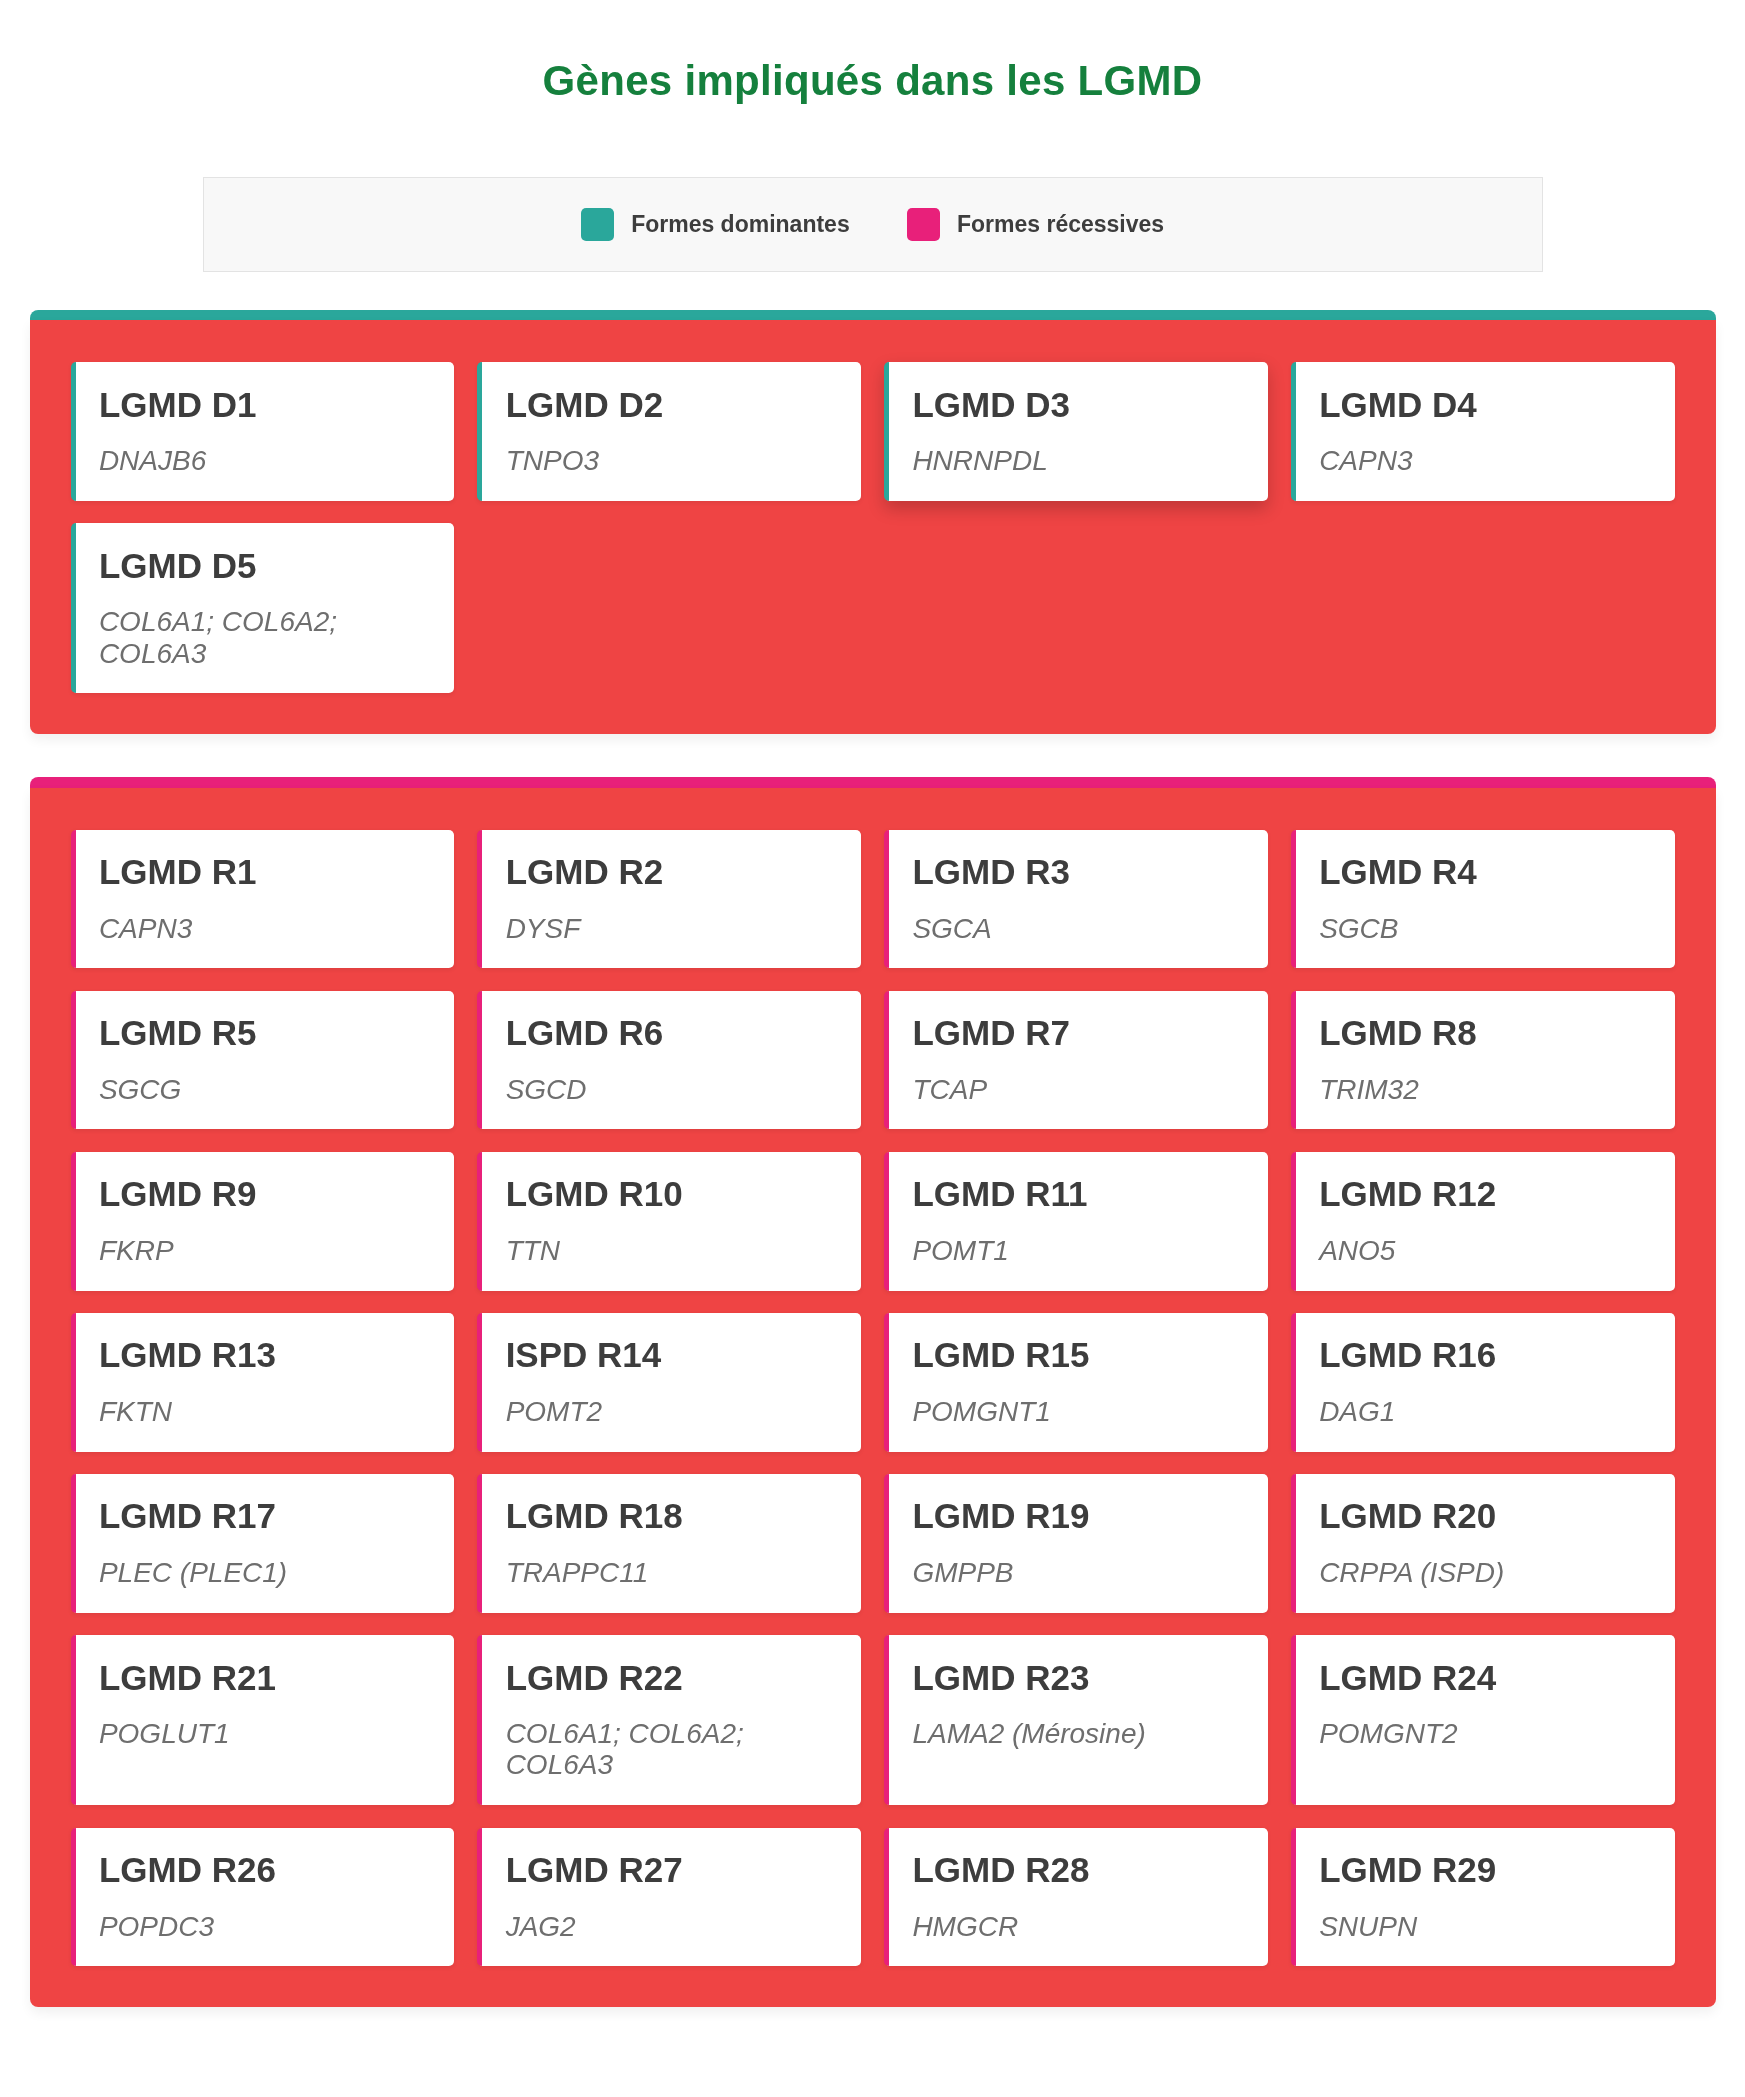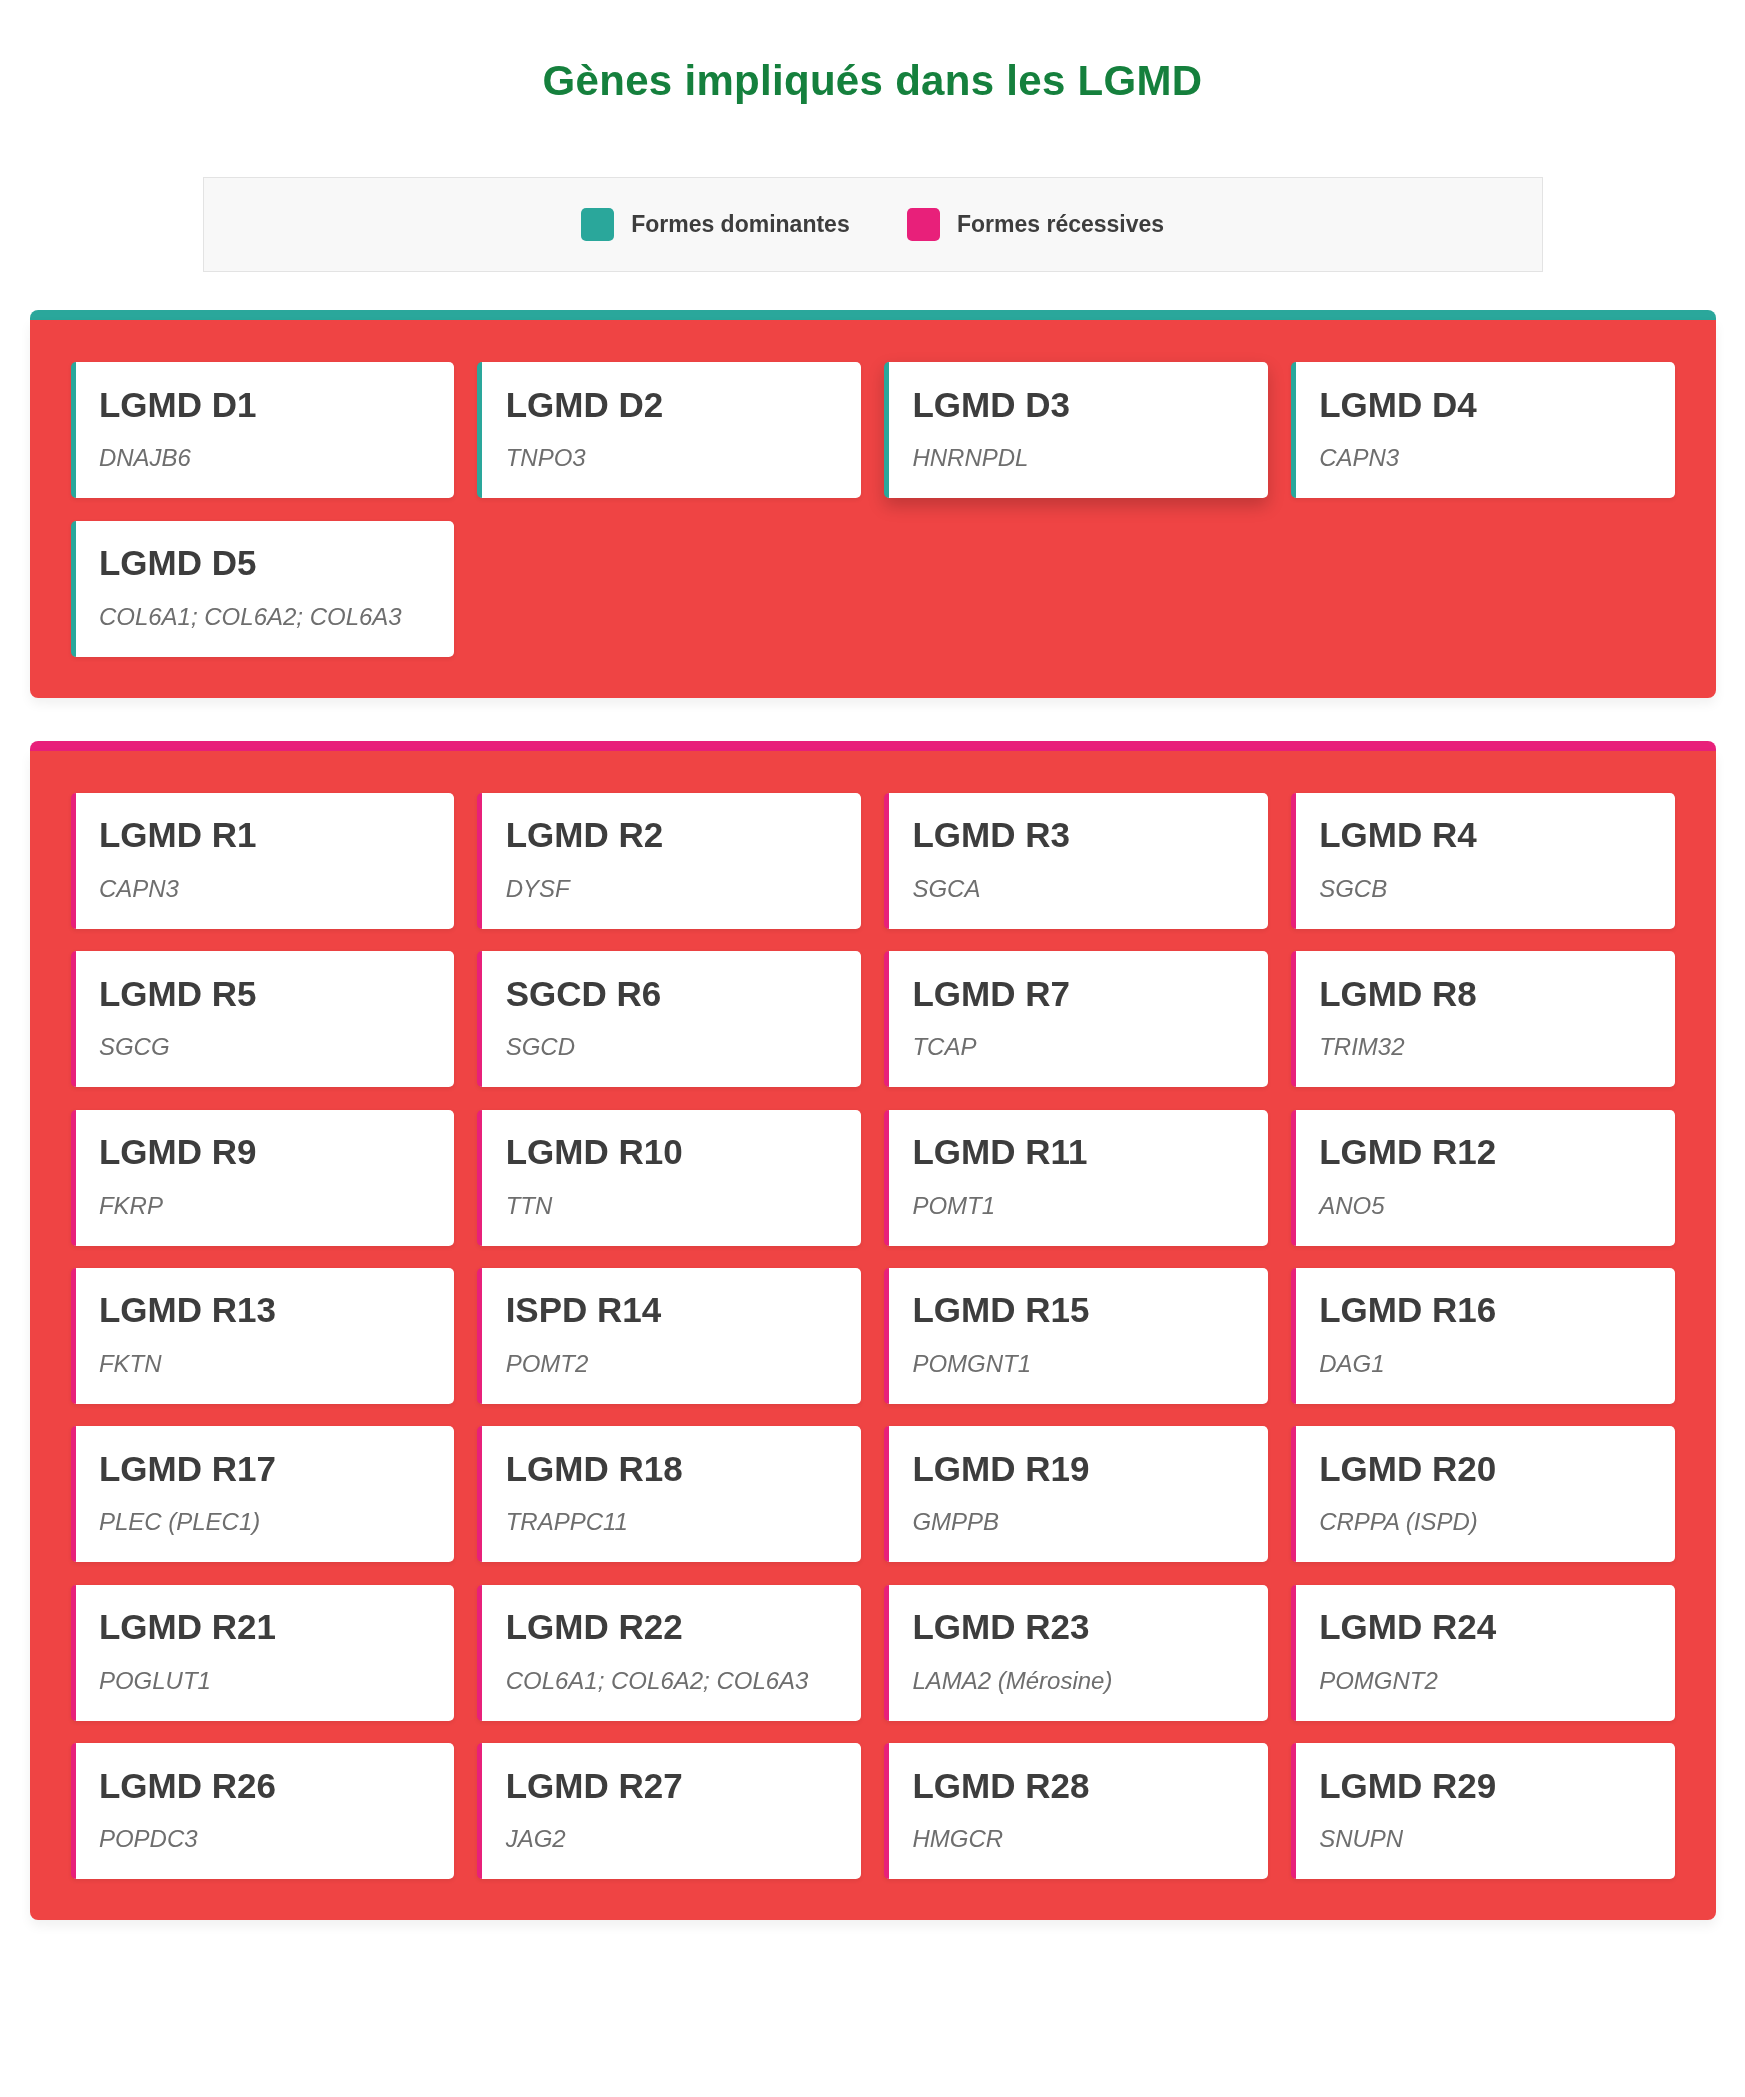--- a/index.html
+++ b/index.html
@@ -66,21 +66,21 @@
   }
   .card-title {
     font-size:35px;
     font-weight:bold;
     color:#3d3d3d;
     line-height:1.12;
     white-space:nowrap;
   }
   .card-gene {
     margin-top:21.4px;
-    font-size:24px;
+    font-size:28px;
     font-style:italic;
     color:#6e6e6e;
     line-height:1.12;
   }
 </style>
 </head>
 <body>
 
 <h1 class="page-title">Gènes impliqués dans les LGMD</h1>
 
@@ -141,21 +141,21 @@
       </div>
       <div class="card pink">
         <div class="card-title">LGMD R4</div>
         <div class="card-gene">SGCB</div>
       </div>
       <div class="card pink">
         <div class="card-title">LGMD R5</div>
         <div class="card-gene">SGCG</div>
       </div>
       <div class="card pink">
-        <div class="card-title">SGCD R6</div>
+        <div class="card-title">LGMD R6</div>
         <div class="card-gene">SGCD</div>
       </div>
       <div class="card pink">
         <div class="card-title">LGMD R7</div>
         <div class="card-gene">TCAP</div>
       </div>
       <div class="card pink">
         <div class="card-title">LGMD R8</div>
         <div class="card-gene">TRIM32</div>
       </div>

